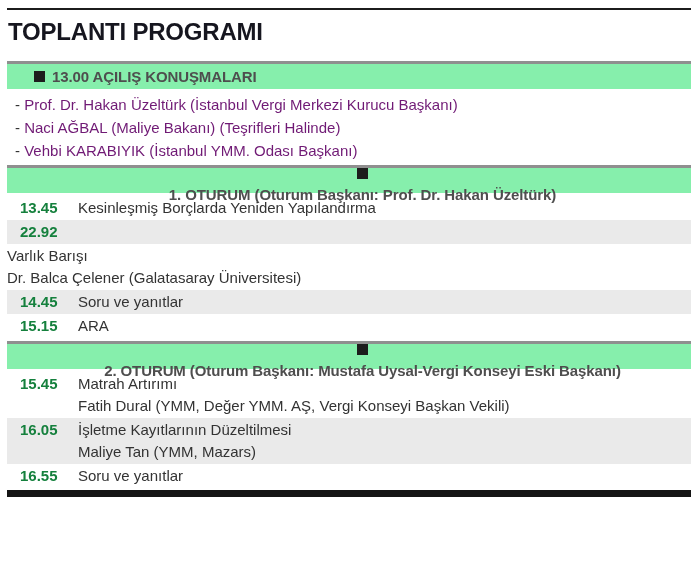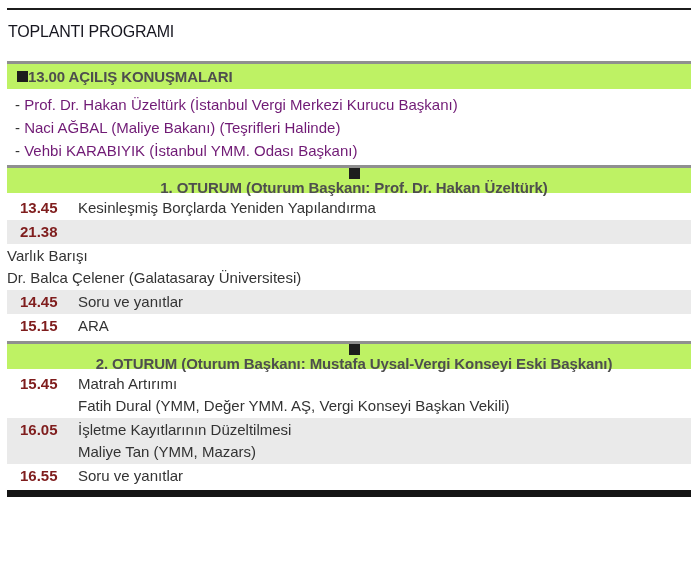--- a/index.html
+++ b/index.html
@@ -16,35 +16,36 @@
     box-sizing: border-box;
     padding: 7px 8px 0 7px;
     overflow: hidden;
   }
   .top-rule {
     height: 2px;
     background: #1c1c1c;
     margin-top: 1px;
   }
   .page-title {
-    font-size: 16px;
-    font-weight: 400;
+    font-size: 24px;
+    font-weight: 700;
     color: #16161f;
     letter-spacing: -0.2px;
     margin: 9px 0 0 1px;
     line-height: 26px;
   }
   .section-header {
     margin-top: 16px;
     border-top: 3px solid #8f8f8f;
-    background: #bef264;
+    background: #86efac;
     height: 25px;
     display: flex;
     align-items: center;
-    padding-left: 10px;
+    padding-left: 27px;
+    gap: 7px;
   }
   .section-header .bullet {
     width: 11px;
     height: 11px;
     background: #1d1d1d;
     flex: 0 0 auto;
   }
   .section-header .label {
     font-size: 15px;
     font-weight: 700;
@@ -77,21 +78,21 @@
     font-size: 15px;
     color: #333333;
   }
   .rows .srow:nth-child(even) {
     background: #eaeaea;
   }
   .srow .time {
     flex: 0 0 58px;
     padding-left: 13px;
     font-weight: 700;
-    color: #7f1d1d;
+    color: #15803d;
     box-sizing: content-box;
   }
   .srow .cell {
     flex: 1;
     min-width: 0;
   }
   .srow .topic,
   .srow .speaker {
     white-space: nowrap;
     overflow: hidden;
@@ -128,21 +129,21 @@
   </div>
 
   <div class="rows">
     <div class="srow">
       <div class="time">13.45</div>
       <div class="cell">
         <div class="topic">Kesinleşmiş Borçlarda Yeniden Yapılandırma</div>
       </div>
     </div>
     <div class="srow">
-      <div class="time">21.38</div>
+      <div class="time">22.92</div>
     </div>
     <div class="srow">
       <div class="cell">
         <div class="topic">Varlık Barışı</div>
         <div class="speaker">Dr. Balca Çelener (Galatasaray Üniversitesi)</div>
       </div>
     </div>
     <div class="srow">
       <div class="time">14.45</div>
       <div class="cell">

